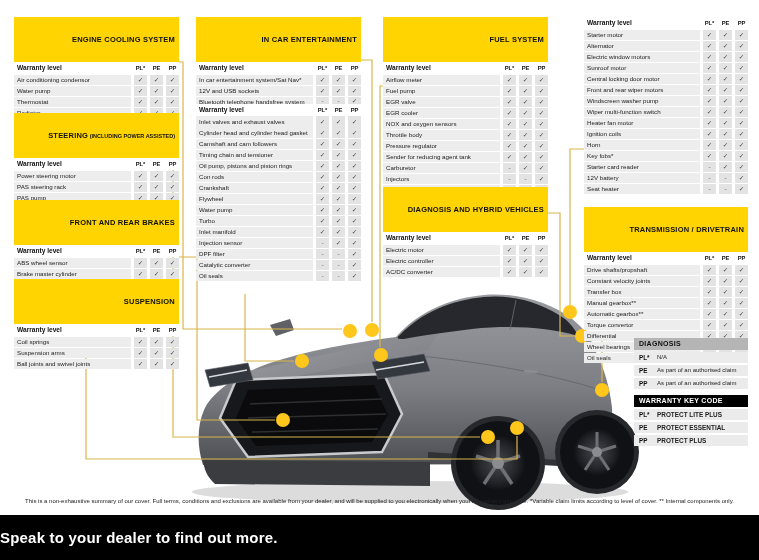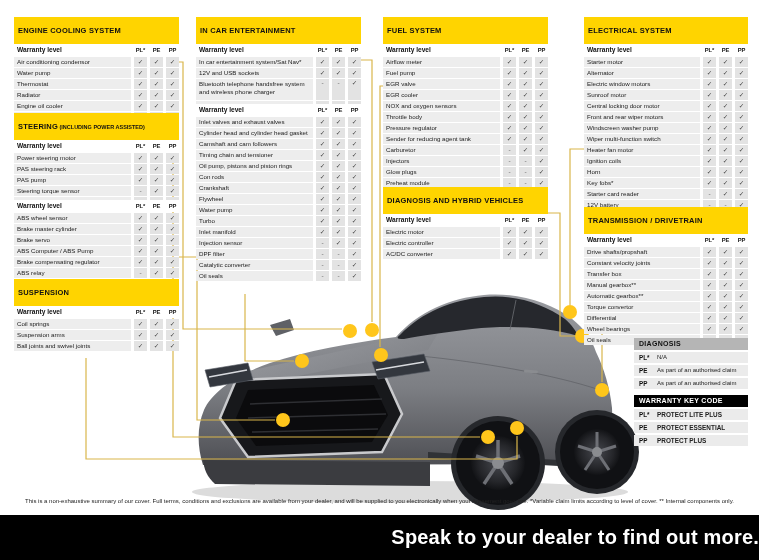--- a/index.html
+++ b/index.html
@@ -2,22 +2,22 @@
 <html style="--accent-yellow: #FFD400; --callout-line: #D9B64B; --callout-dot: #FFC61B; --diagnosis-header: #B5B5B5; --footer-bg: #000000;"><head>
 <meta charset="utf-8">
 <style>
   html,body{margin:0;padding:0;background:#fff;}
   #stage{position:relative;width:759px;height:560px;background:#ffffff;overflow:hidden;
          font-family:"Liberation Sans",sans-serif;}
   #car-layer,#callout-layer{position:absolute;left:0;top:0;width:759px;height:560px;}
   
   .tbl{position:absolute;}
   .tbl .hd{height:13px;line-height:13px;background:var(--accent-yellow,#FFD400);
-           font-weight:bold;font-size:7.5px;color:#111;padding:7px 4px;letter-spacing:.2px;
-           white-space:nowrap;overflow:hidden;}
+           font-weight:bold;font-size:7.5px;color:#111;padding:16px 4px;letter-spacing:.2px;
+           white-space:nowrap;overflow:hidden;text-align:right;}
   .tbl .hd .sfx{font-size:5.5px;font-weight:bold;letter-spacing:0;}
   .row{display:flex;height:10px;line-height:10px;margin-top:1px;}
   .row.tall{height:21px;line-height:1.25;}
   .lab{flex:1;min-width:0;background:#EDEDED;padding:0 3px;font-size:6.2px;color:#222;
        white-space:nowrap;overflow:hidden;}
   .row.tall .lab{white-space:normal;padding-top:1px;}
   .val{width:13px;margin-left:3px;background:#E3E3E3;text-align:center;font-size:6.5px;color:#3c3c3c;}
   .row.wr{height:12px;line-height:12px;margin-top:0;}
   .row.wr .lab,.row.wr .val{background:#fff;font-weight:bold;color:#111;}
   .row.wr .lab{font-size:6.6px;}
@@ -31,22 +31,22 @@
   .legend.keys .lhd{background:#000;color:#fff;}
   .lrow{display:flex;height:11px;line-height:11px;margin-top:2px;background:#EBEBEB;}
   .lrow .code{width:18px;padding-left:5px;font-weight:bold;font-size:6.3px;color:#111;}
   .lrow .txt{flex:1;font-size:6px;color:#222;white-space:nowrap;overflow:hidden;}
   .legend.keys .lrow .txt{font-weight:bold;font-size:6.4px;}
   
   #disclaimer{position:absolute;left:0;top:498px;width:759px;text-align:center;
               font-size:6px;color:#222;}
   #footer-bar{position:absolute;left:0;top:515px;width:759px;height:45px;
               background:var(--footer-bg,#000);}
-  #footer-msg{width:100%;text-align:right;line-height:45px;color:#fff;
-              font-weight:bold;font-size:20px;letter-spacing:.2px;}
+  #footer-msg{width:100%;text-align:left;line-height:45px;color:#fff;
+              font-weight:bold;font-size:15px;letter-spacing:.2px;}
 </style>
 </head>
 <body>
 
 <div id="stage">
 
   <svg id="car-layer" viewBox="0 0 759 560">
     <defs>
       <linearGradient id="bodyG" x1="0" y1="0" x2="0" y2="1">
         <stop offset="0" stop-color="#9A9CA1"></stop>
@@ -241,20 +241,21 @@
           <div class="val">✓</div>
         </div>
         <div class="row">
           <div class="lab">Pressure pipes</div>
           <div class="val dash">-</div>
           <div class="val dash">-</div>
           <div class="val">✓</div>
         </div>
       </div>
       <div class="tbl" style="left: 14px; top: 200px; width: 165px;">
+        <div class="hd">FRONT AND REAR BRAKES</div>
         <div class="row wr">
           <div class="lab">Warranty level</div>
           <div class="val">PL*</div>
           <div class="val">PE</div>
           <div class="val">PP</div>
         </div>
         <div class="row">
           <div class="lab">ABS wheel sensor</div>
           <div class="val">✓</div>
           <div class="val">✓</div>
@@ -557,21 +558,20 @@
           <div class="val">✓</div>
         </div>
         <div class="row">
           <div class="lab">AC/DC converter</div>
           <div class="val">✓</div>
           <div class="val">✓</div>
           <div class="val">✓</div>
         </div>
       </div>
       <div class="tbl" style="left: 584px; top: 17px; width: 164px;">
-        <div class="hd">ELECTRICAL SYSTEM</div>
         <div class="row wr">
           <div class="lab">Warranty level</div>
           <div class="val">PL*</div>
           <div class="val">PE</div>
           <div class="val">PP</div>
         </div>
         <div class="row">
           <div class="lab">Starter motor</div>
           <div class="val">✓</div>
           <div class="val">✓</div>

